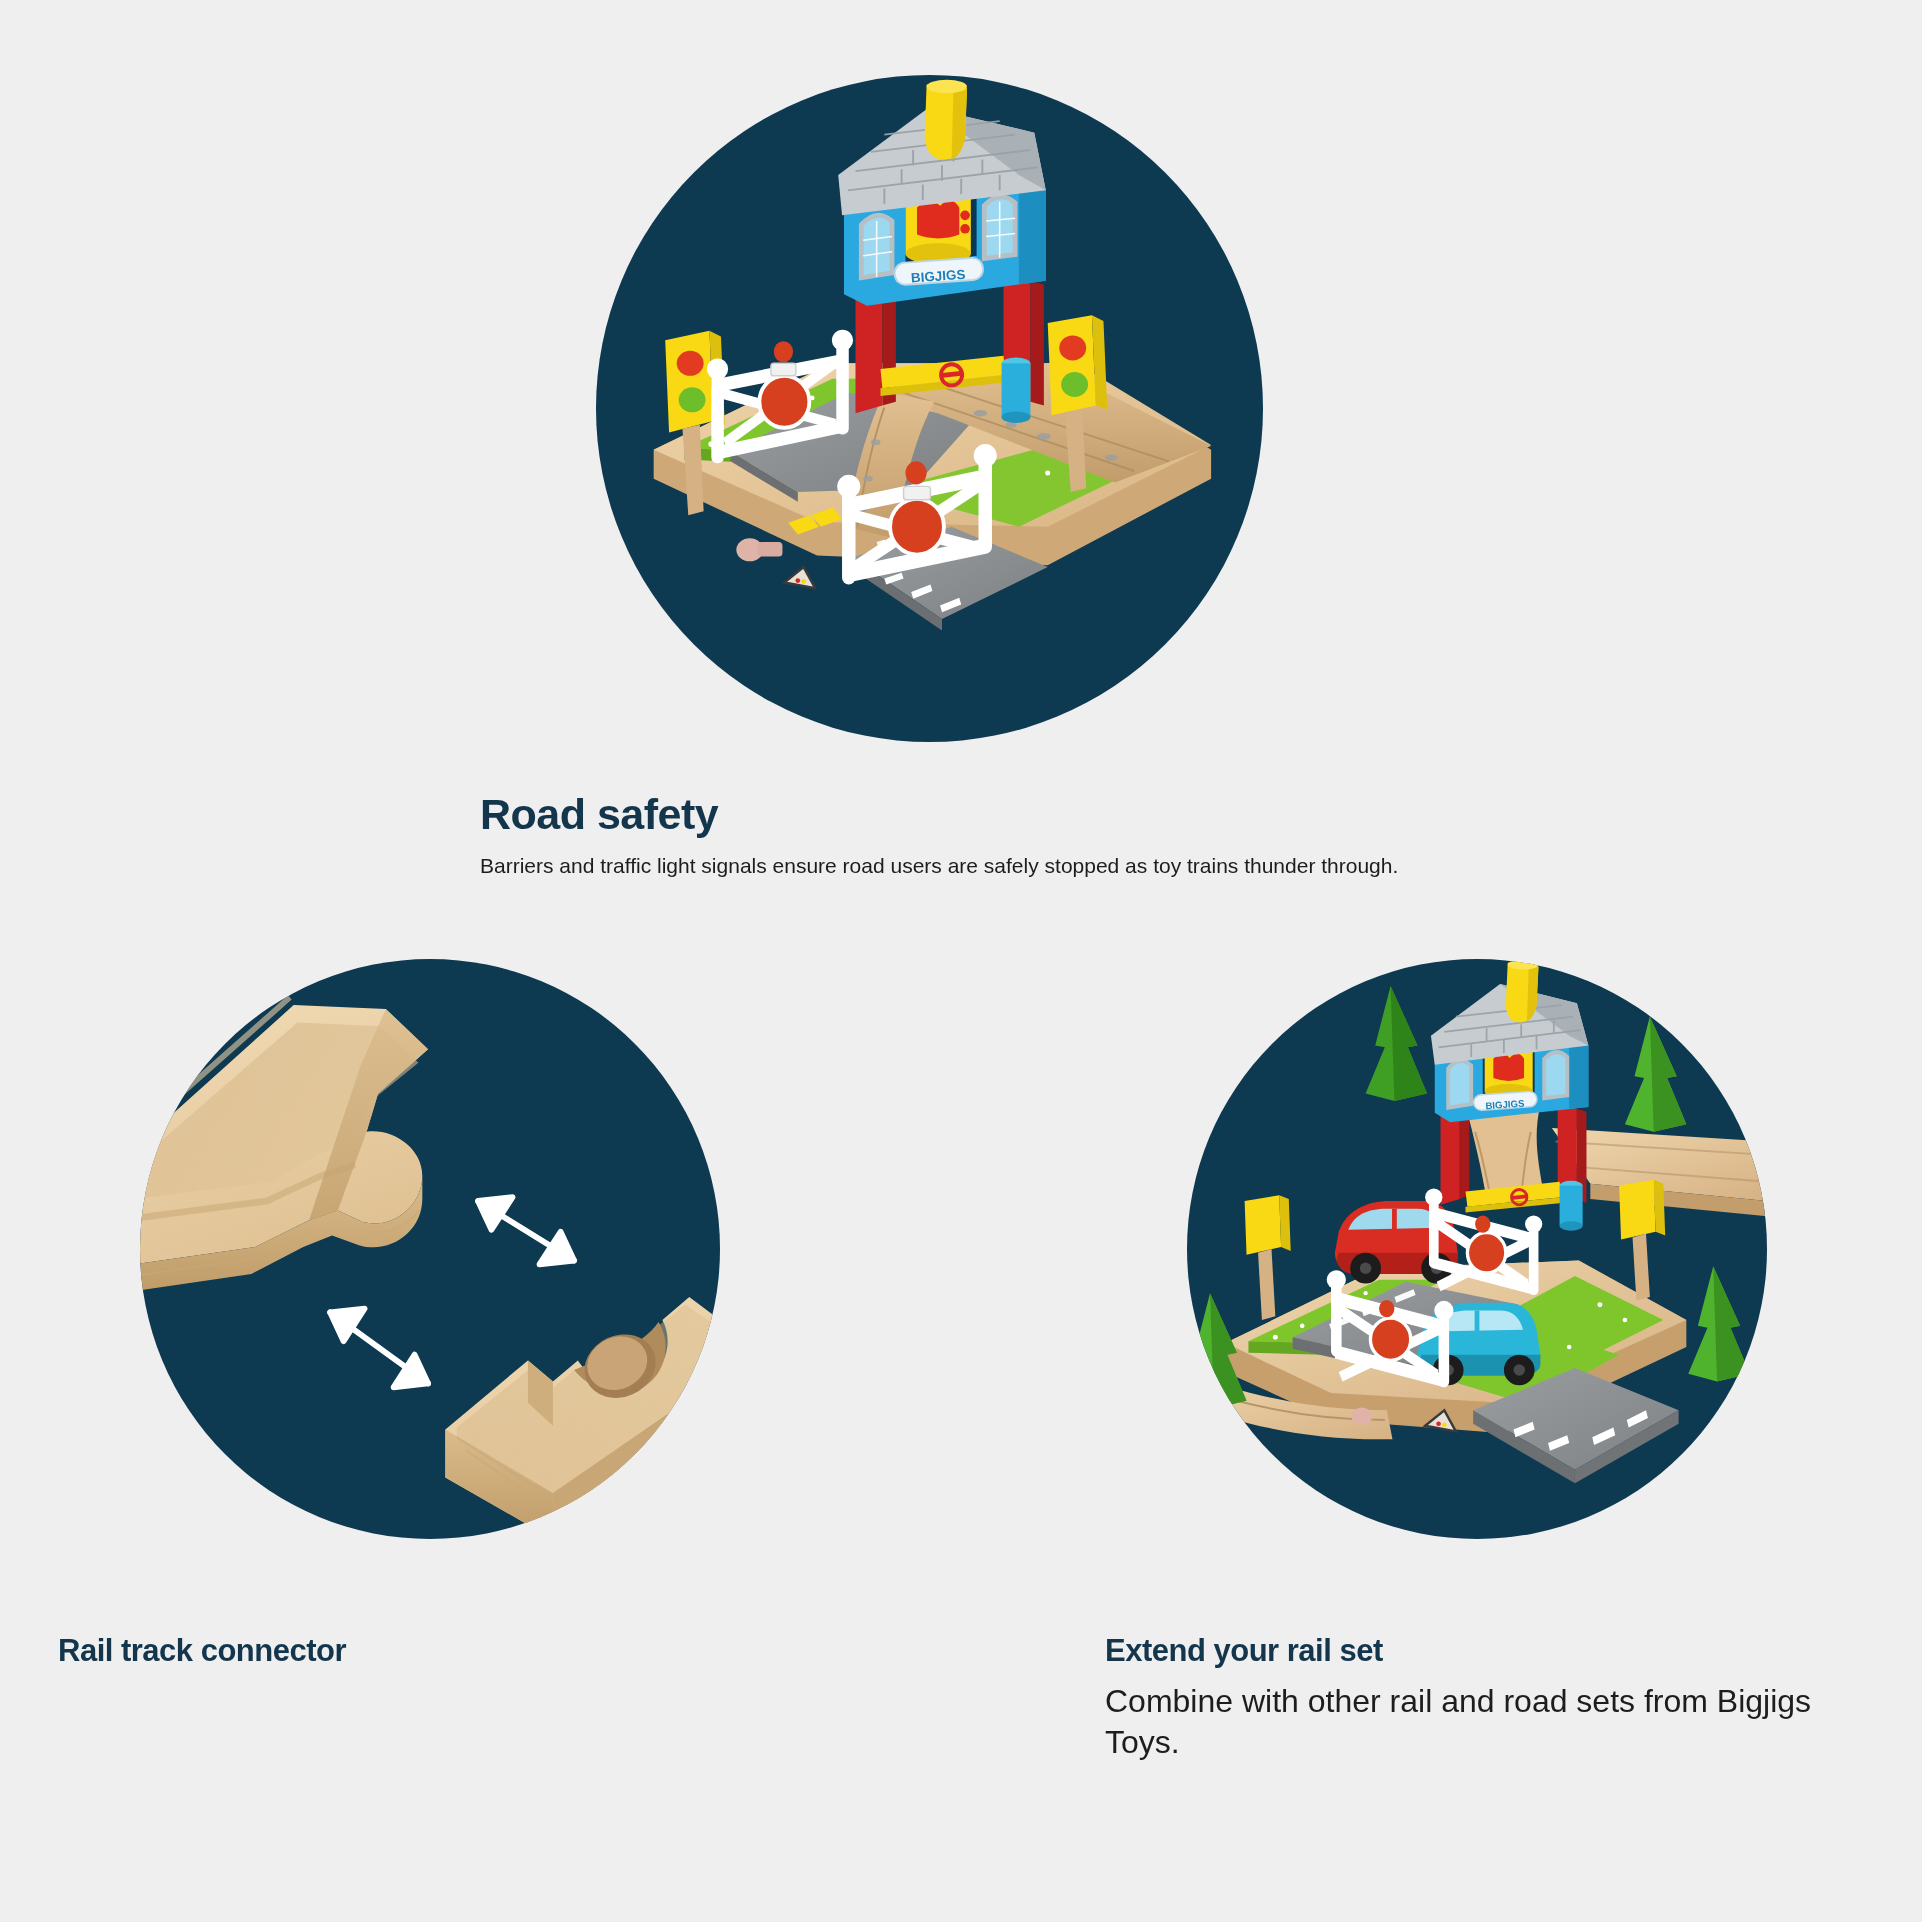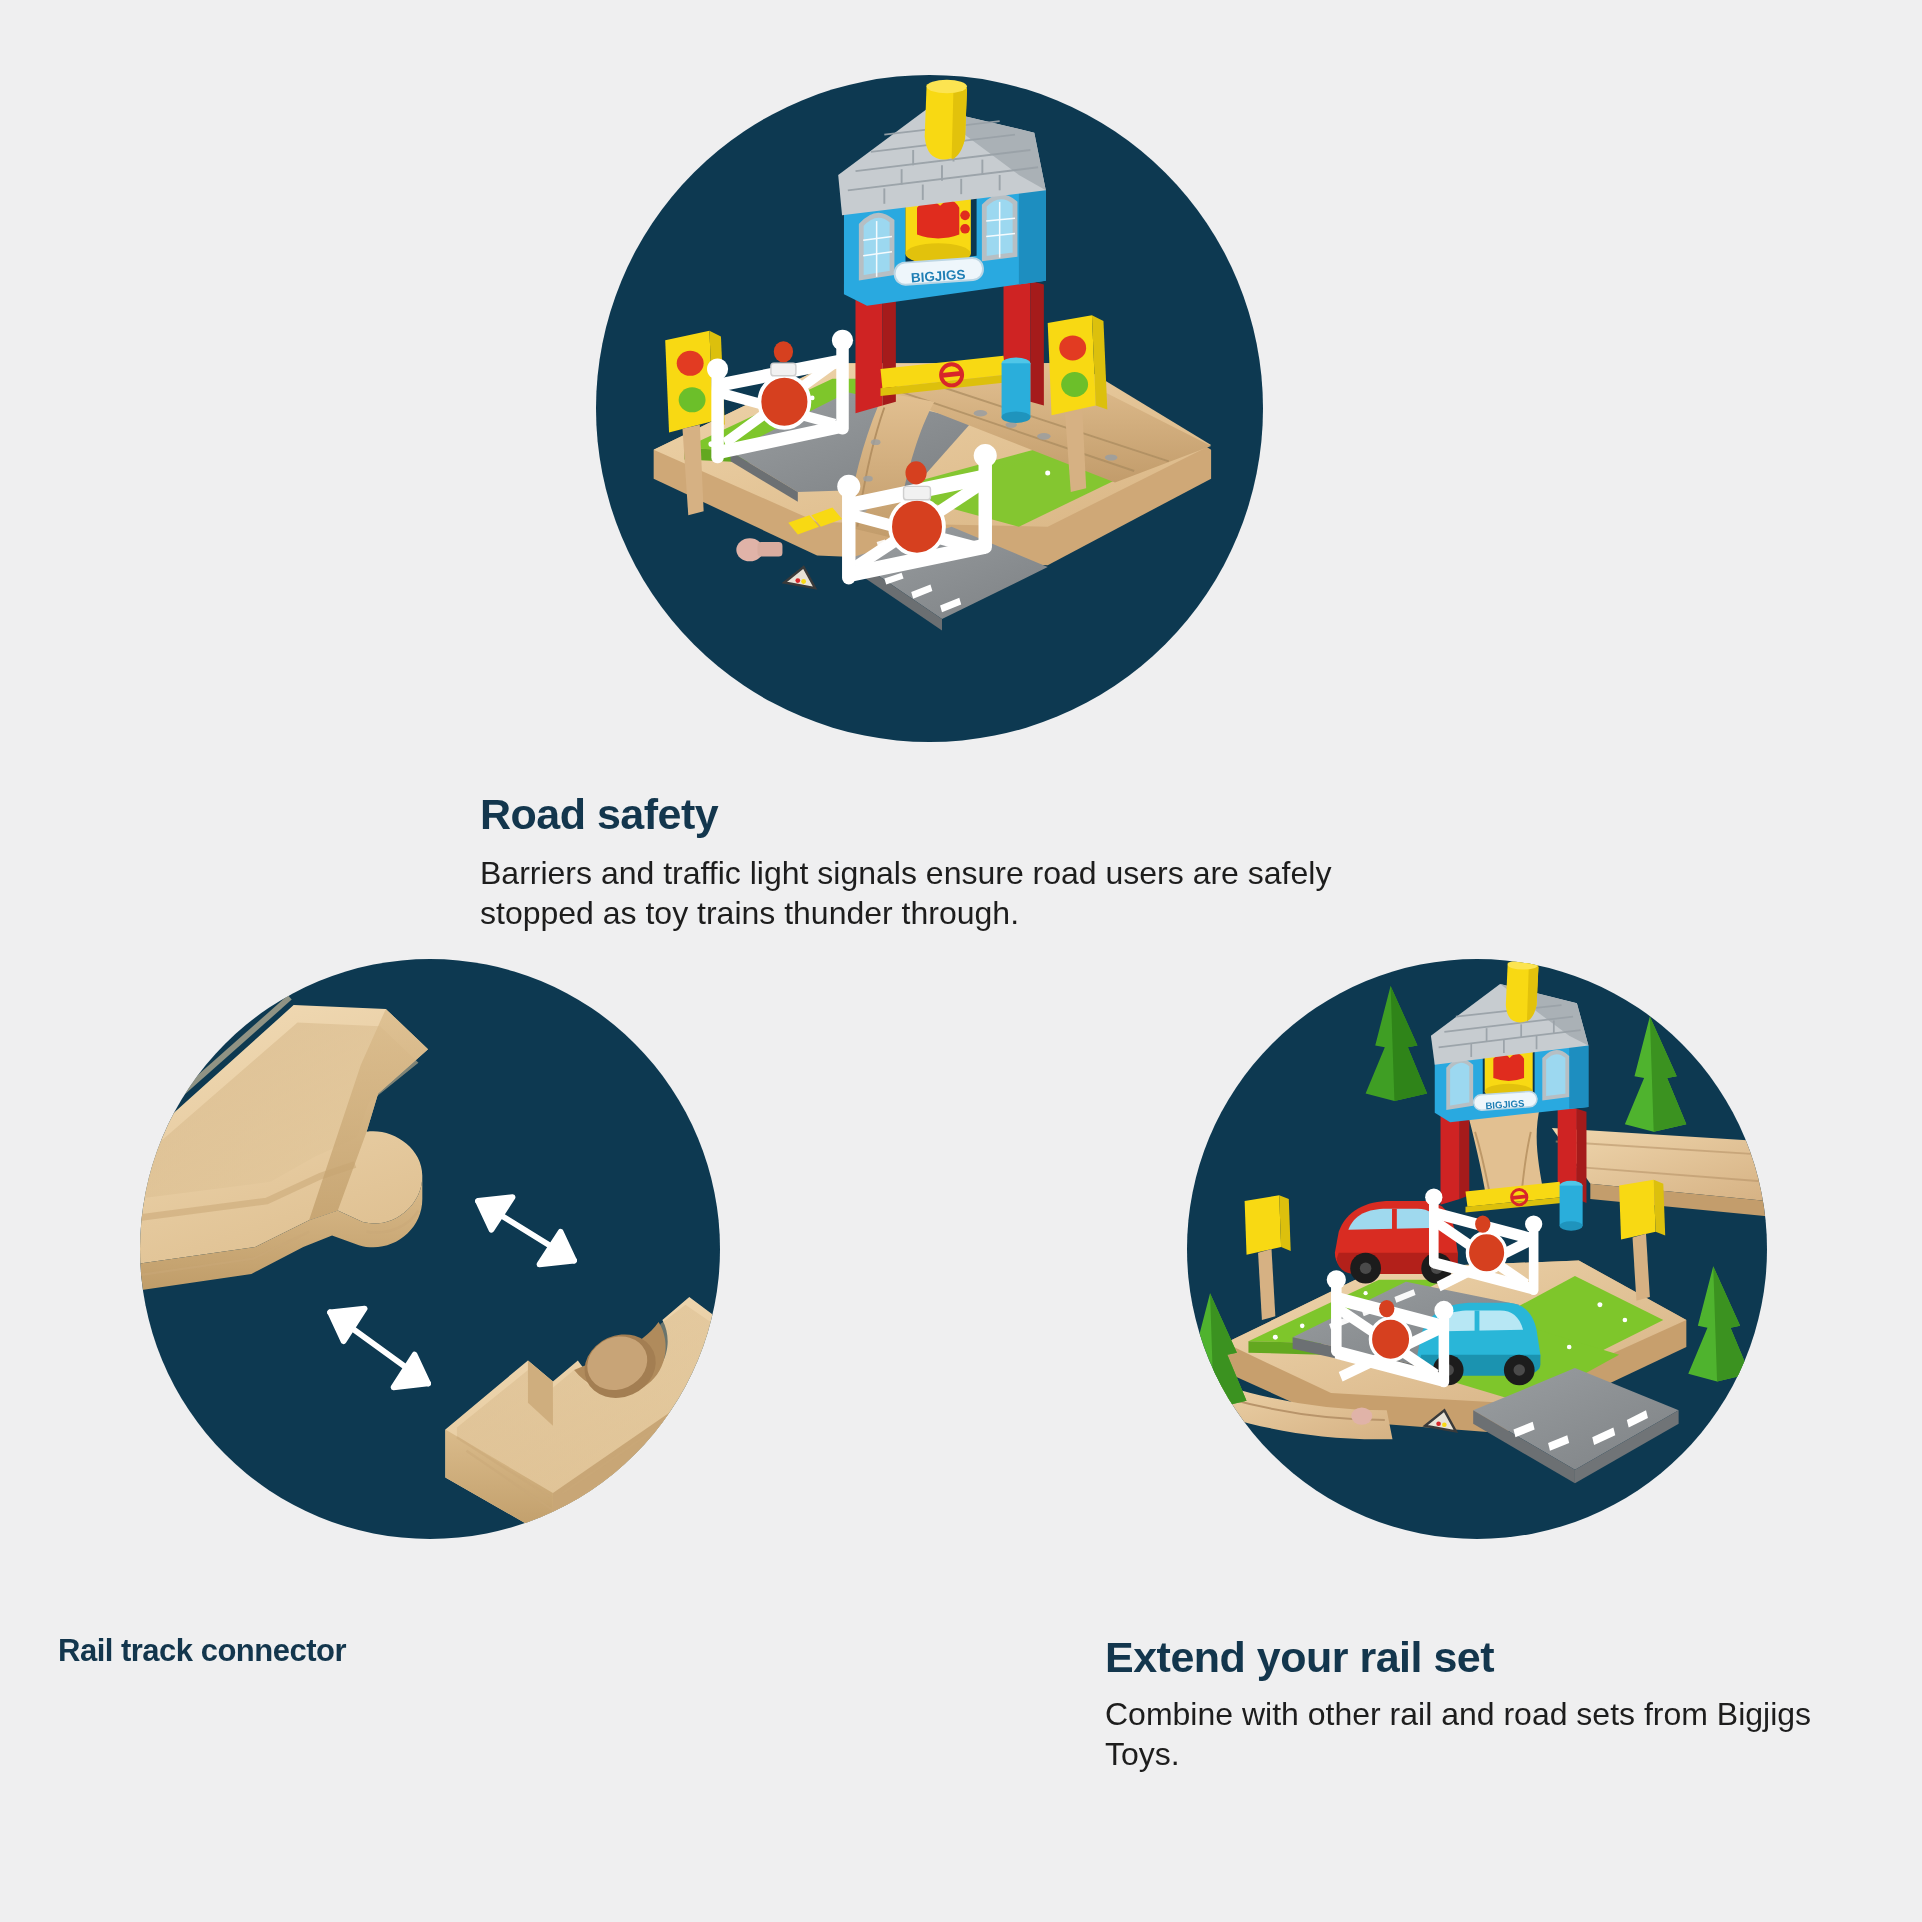--- a/index.html
+++ b/index.html
@@ -31,32 +31,32 @@
   }
   .cap-body{
     color:#1d1d1d;
     line-height:1.28;
   }
 
   
   #panel-top .circle{left:596px;top:75px;width:667px;height:667px;}
   #cap-top{left:480px;top:792px;width:961px;}
   #cap-top .cap-title{font-size:43px;margin:0 0 15.4px 0;}
-  #cap-top .cap-body{font-size:32px;}
+  #cap-top .cap-body{font-size:21px;}
 
   
   #panel-bl .circle{left:140px;top:959px;width:580px;height:580px;}
   #cap-bl{left:58px;top:1635px;width:749px;}
   #cap-bl .cap-title{font-size:31px;margin:0 0 13.4px 0;}
   #cap-bl .cap-body{font-size:32px;}
 
   
   #panel-br .circle{left:1187px;top:959px;width:580px;height:580px;}
   #cap-br{left:1105px;top:1635px;width:749px;}
-  #cap-br .cap-title{font-size:43px;margin:0 0 13.4px 0;}
+  #cap-br .cap-title{font-size:31px;margin:0 0 13.4px 0;}
   #cap-br .cap-body{font-size:32px;margin-top:11px;}
 </style>
 </head>
 <body>
 
 <div class="stage">
 
   <div class="panel" id="panel-top">
     <div class="circle">
       <svg viewBox="0 0 694 694" xmlns="http://www.w3.org/2000/svg">

